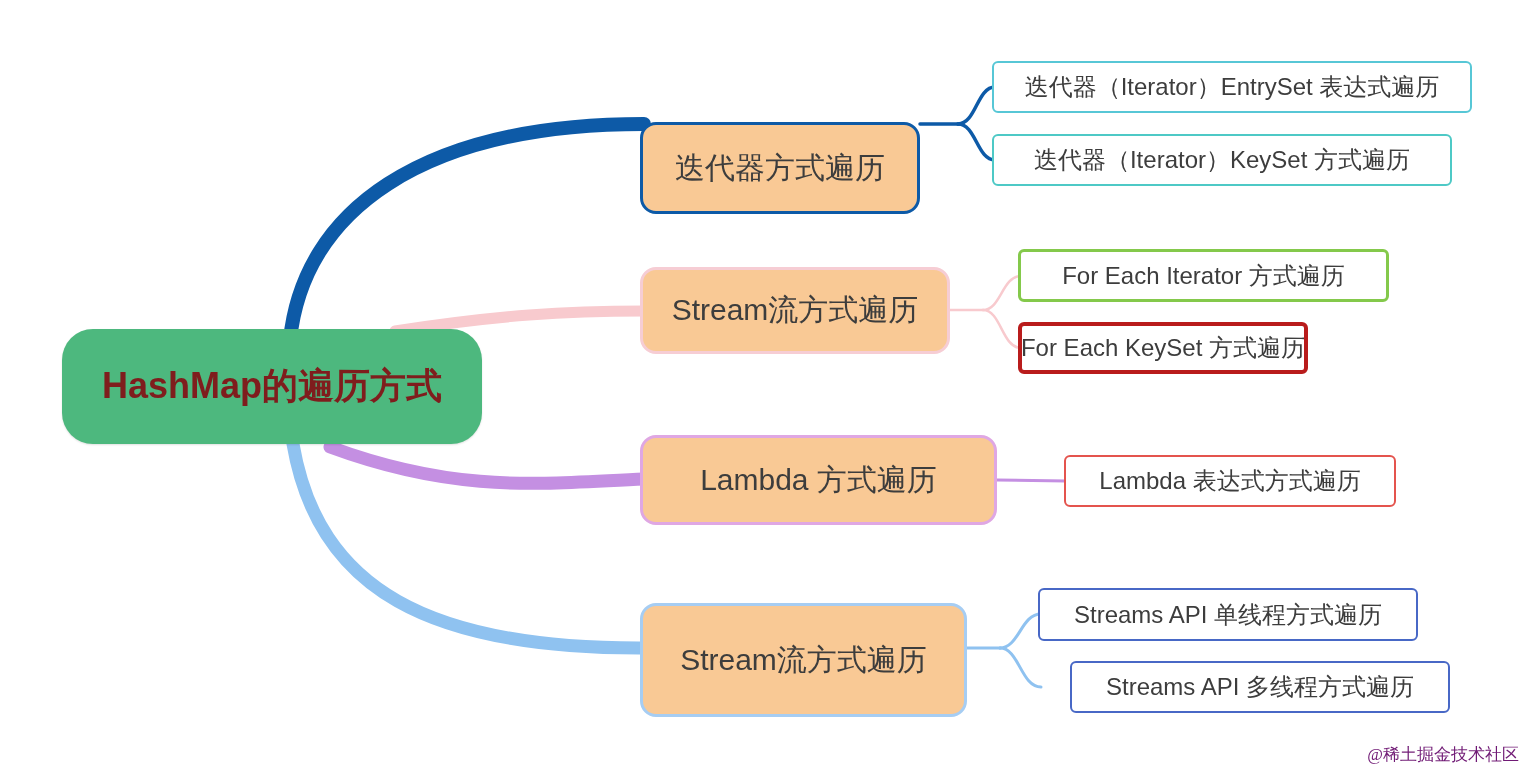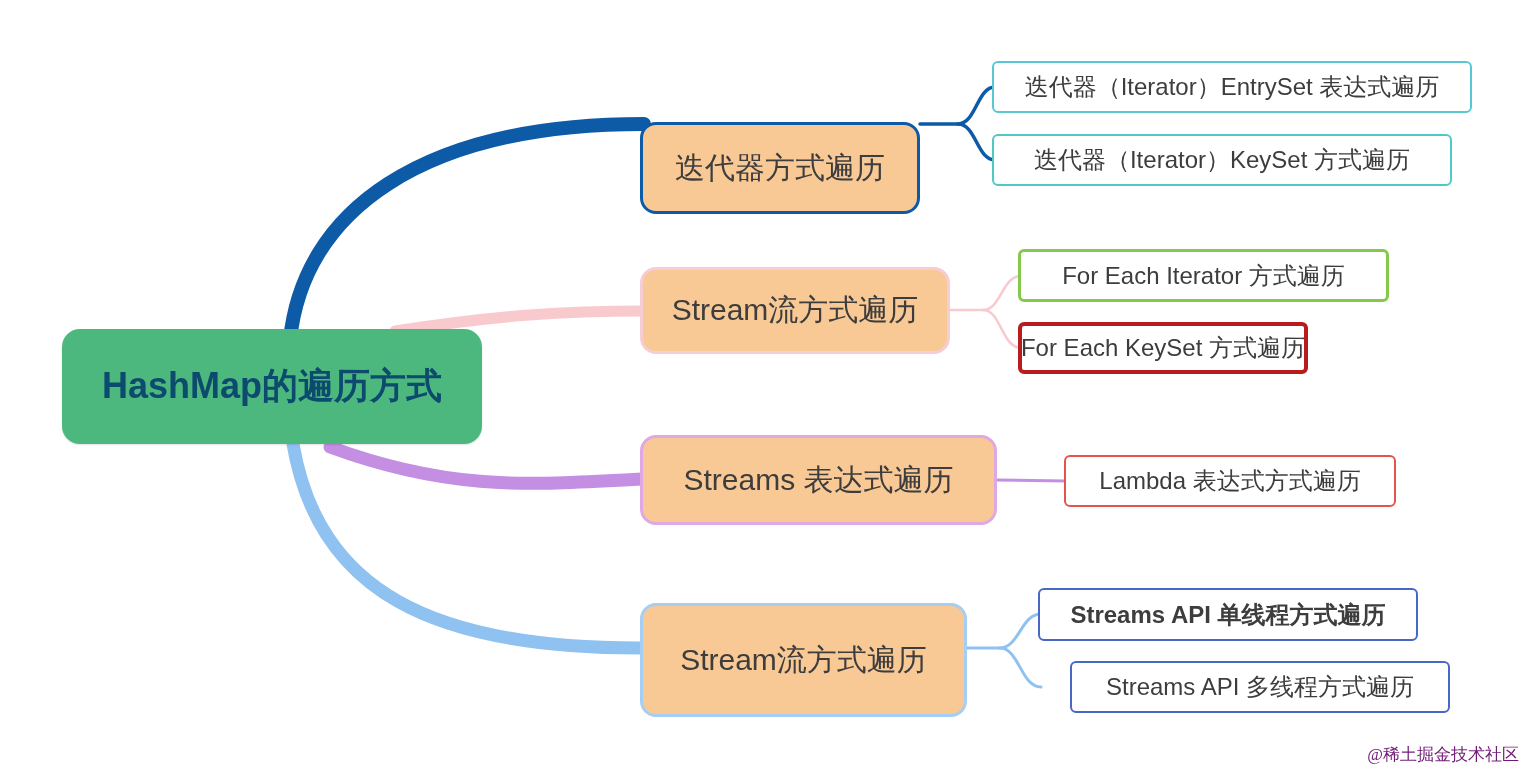--- a/index.html
+++ b/index.html
@@ -8,40 +8,40 @@
     background:#ffffff;
     font-family:"Liberation Sans", sans-serif;
   }
   #wires{position:absolute;left:0;top:0;width:1531px;height:774px;}
   .node{
     position:absolute;display:flex;align-items:center;justify-content:center;
     box-sizing:border-box;color:#3d3d3d;white-space:nowrap;
   }
   .root{
     left:62px;top:329px;width:420px;height:115px;
-    background:#4db87e;border-radius:18px;
-    color:#0c4a6e;font-weight:bold;font-size:36px;
+    background:#4db87e;border-radius:31px;
+    color:#7f1d1d;font-weight:bold;font-size:36px;
     box-shadow:0 1px 2px rgba(0,0,0,0.12);
   }
   .branch{
     background:#f9c995;border-radius:16px;font-size:30px;
   }
   .b1{left:640px;top:78px;width:280px;height:92px;border:3px solid #0d5aa7;margin-top:44px;}
   .b2{left:640px;top:267px;width:310px;height:87px;border:3px solid #f6cdd4;}
   .b3{left:640px;top:435px;width:357px;height:90px;border:3px solid #dfa7e3;}
   .b4{left:640px;top:603px;width:327px;height:114px;border:3px solid #a6cdf3;}
   .leaf{
     background:#ffffff;border-radius:6px;font-size:24px;
   }
   .l1a{left:992px;top:61px;width:480px;height:52px;border:2px solid #57c7d6;}
   .l1b{left:992px;top:134px;width:460px;height:52px;border:2px solid #4ec9c6;}
   .l2a{left:1018px;top:249px;width:371px;height:53px;border:3px solid #84c94b;}
   .l2b{left:1018px;top:322px;width:290px;height:52px;border:4px solid #b91c1c;}
   .l3a{left:1064px;top:455px;width:332px;height:52px;border:2px solid #e4544e;}
-  .l4a{left:1038px;top:588px;width:380px;height:53px;border:2px solid #4868c6;font-weight:bold;}
+  .l4a{left:1038px;top:588px;width:380px;height:53px;border:2px solid #4868c6;}
   .l4b{left:1038px;top:661px;width:380px;height:52px;border:2px solid #4868c6;margin-left:32px;}
   .watermark{
     position:absolute;right:12px;bottom:8px;
     font-family:"Liberation Serif", serif;
     font-size:17px;color:#701a75;
   }
 </style>
 </head>
 <body>
 
@@ -70,21 +70,21 @@
     <path d="M 967 648 L 1000 648"></path>
     <path d="M 1000 648 C 1019 648, 1021 614, 1041 614"></path>
     <path d="M 1000 648 C 1019 648, 1021 687, 1041 687"></path>
   </g>
 </svg>
 
 <div class="node root">HashMap的遍历方式</div>
 
 <div class="node branch b1">迭代器方式遍历</div>
 <div class="node branch b2">Stream流方式遍历</div>
-<div class="node branch b3">Streams 表达式遍历</div>
+<div class="node branch b3">Lambda 方式遍历</div>
 <div class="node branch b4">Stream流方式遍历</div>
 
 <div class="node leaf l1a">迭代器（Iterator）EntrySet 表达式遍历</div>
 <div class="node leaf l1b">迭代器（Iterator）KeySet 方式遍历</div>
 <div class="node leaf l2a">For Each Iterator 方式遍历</div>
 <div class="node leaf l2b">For Each KeySet 方式遍历</div>
 <div class="node leaf l3a">Lambda 表达式方式遍历</div>
 <div class="node leaf l4a">Streams API 单线程方式遍历</div>
 <div class="node leaf l4b">Streams API 多线程方式遍历</div>
 

